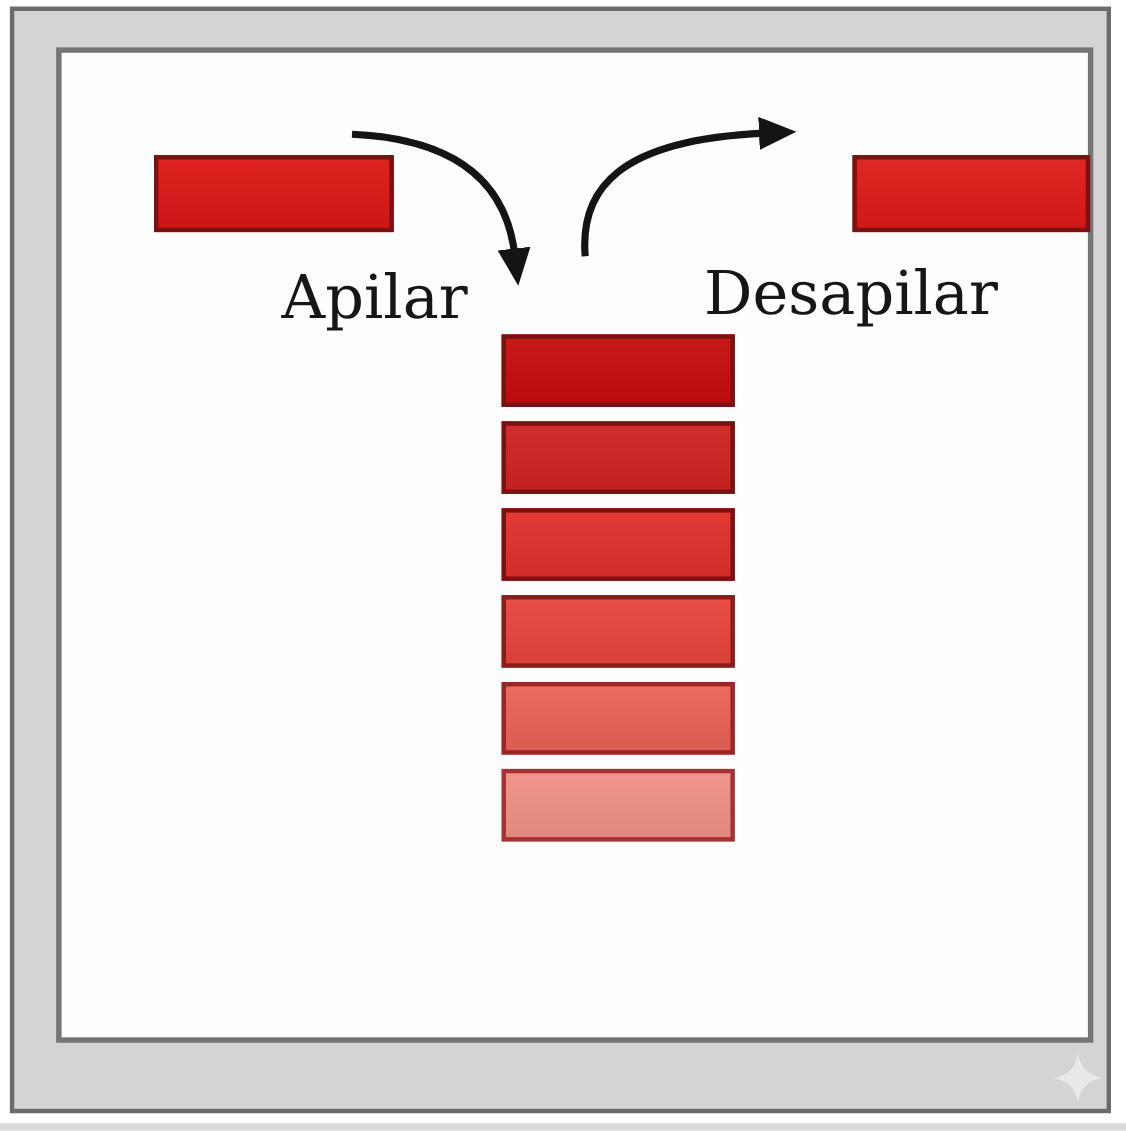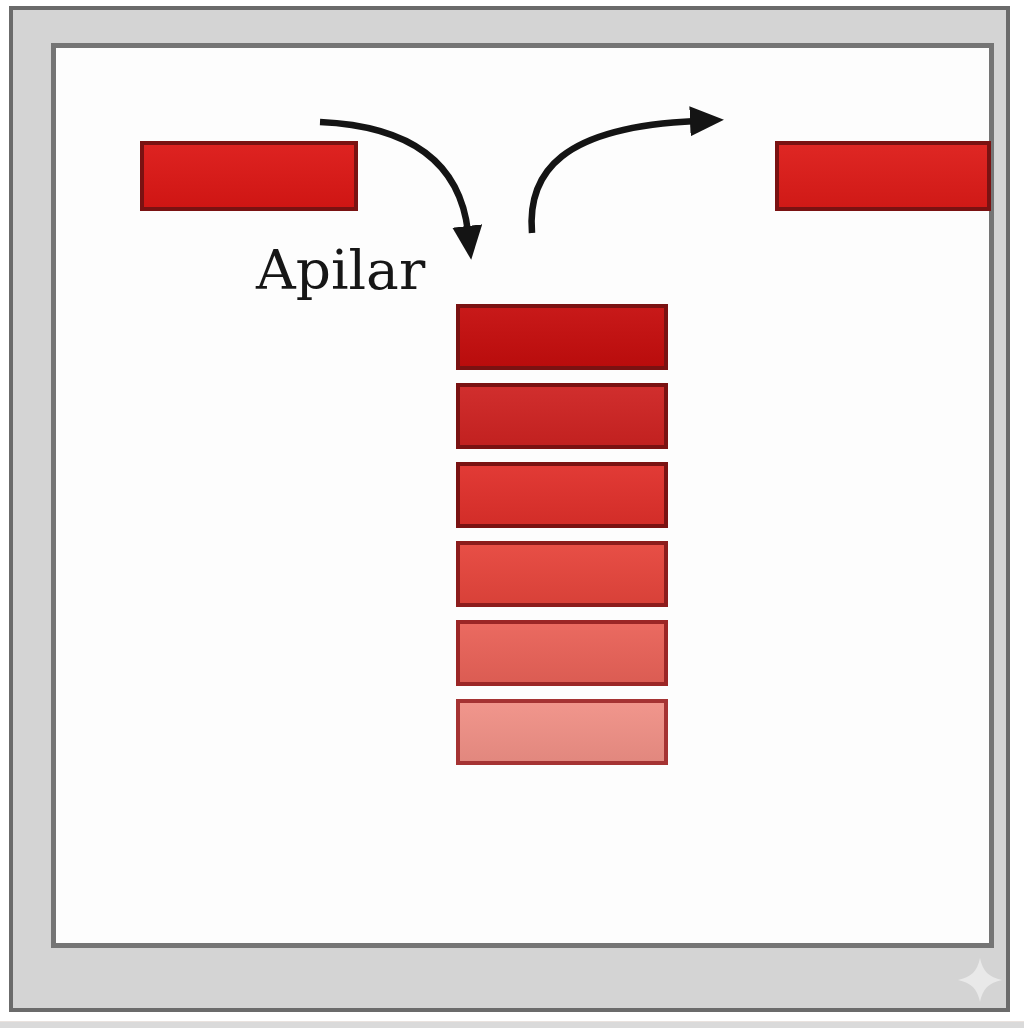--- a/index.html
+++ b/index.html
@@ -53,20 +53,21 @@
   <div class="frame" style="background-color: rgb(212, 212, 212); border-color: rgb(107, 107, 107);">
 
     <div class="panel">
 
       <div class="block block-in" style="background-color: rgb(220, 23, 21); border-color: rgb(122, 18, 18);"></div>
 
       <div class="block block-out" style="background-color: rgb(221, 27, 24); border-color: rgb(122, 18, 18);"></div>
 
       <div class="flow-label label-push">Apilar</div>
 
+      <div class="flow-label label-pop">Desapilar</div>
 
       <div class="stack">
         <div class="block s0" style="background-color: rgb(197, 13, 13);"></div>
         <div class="block s1" style="background-color: rgb(206, 35, 34);"></div>
         <div class="block s2" style="background-color: rgb(224, 48, 43);"></div>
         <div class="block s3" style="background-color: rgb(230, 69, 60);"></div>
         <div class="block s4" style="background-color: rgb(233, 98, 88);"></div>
         <div class="block s5" style="background-color: rgb(240, 144, 134);"></div>
       </div>
 

